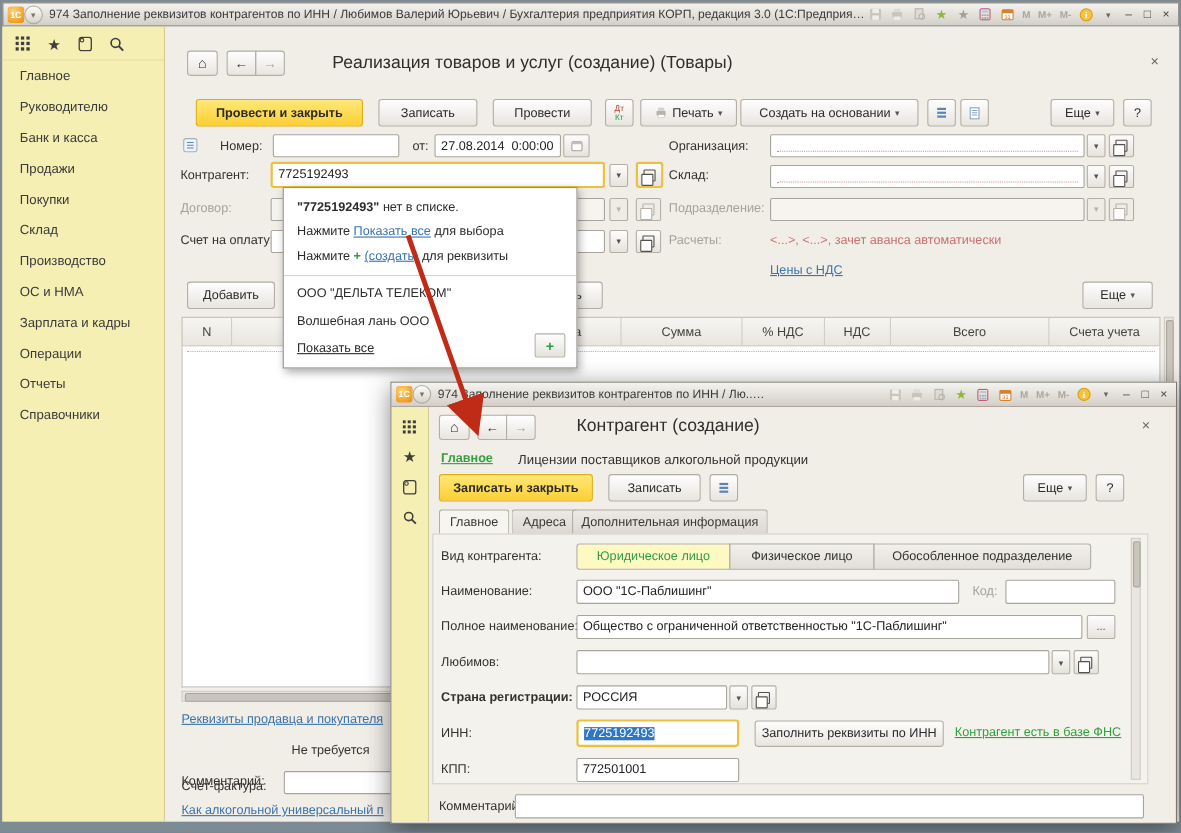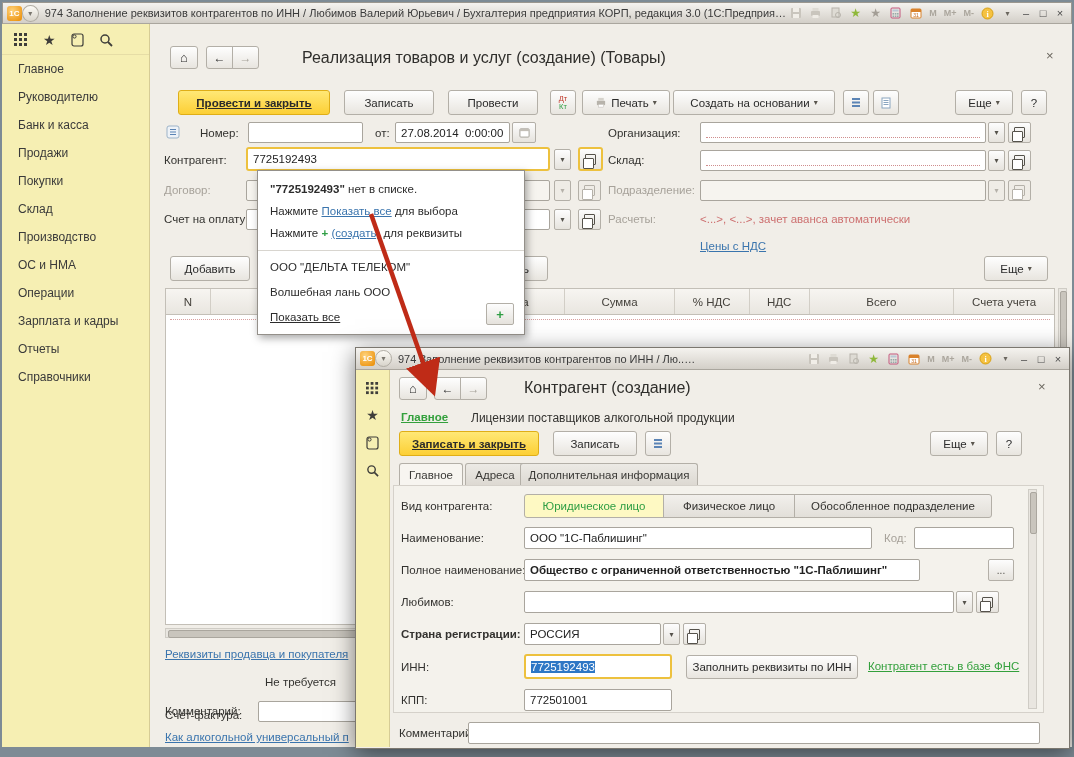--- a/index.html
+++ b/index.html
@@ -14,21 +14,21 @@
   .tb-win{font-size:11px;color:#4a4a4a;width:14px;text-align:center;cursor:pointer;}
   .logo1c{width:15px;height:15px;border-radius:3px;background:radial-gradient(circle at 35% 30%,#ffd27a,#e98a00);color:#fff;font-size:8px;font-weight:bold;display:flex;align-items:center;justify-content:center;}
   .tb-drop{width:15px;height:15px;border-radius:50%;background:linear-gradient(#fdfbf6,#d8d4cb);border:1px solid #b0aca3;color:#7a766e;font-size:8px;display:flex;align-items:center;justify-content:center;}
   
   .sidebar{background:#f6efb3;border-right:1px solid #d6cc95;box-sizing:border-box;}
   .sb-icons{display:flex;gap:15px;padding:9px 12px 7px 12px;border-bottom:1px solid #e6dda6;align-items:center;}
   .sb-item{padding:7px 16px;font-size:12px;color:#3a3a3a;cursor:pointer;white-space:nowrap;}
   .contentbg{background:#f1eee8;}
   
   .btn{display:flex;align-items:center;justify-content:center;gap:4px;background:linear-gradient(#fefefe,#e8e5df);border:1px solid #b3afa7;border-radius:3px;font-size:11.5px;color:#2b2b2b;box-sizing:border-box;cursor:pointer;}
-  .btn.yellow{background:linear-gradient(#ffe876,#fccf35);border-color:#dfae17;font-weight:bold;text-decoration:underline;}
+  .btn.yellow{background:linear-gradient(#ffe876,#fccf35);border-color:#dfae17;font-weight:bold;}
   .btn.dis{color:#a7a39b;}
   .ddarrow{font-size:8px;color:#5a564e;}
   .input{background:#fff;border:1px solid #a9a59d;border-radius:2px;box-sizing:border-box;display:flex;align-items:center;padding:0 5px;font-size:11.5px;color:#222;overflow:hidden;}
   .input .val{white-space:pre;}
   .input.dis{background:#f6f4ef;}
   .input.focus{border:2px solid #edc13e;border-radius:3px;}
   .reqdots{position:absolute;left:5px;right:5px;bottom:4px;border-bottom:1px dotted #cf8d8d;}
   .sqbtn{background:linear-gradient(#fdfdfd,#e6e3dd);border:1px solid #b3afa7;border-radius:2px;display:flex;align-items:center;justify-content:center;font-size:8px;color:#55524b;box-sizing:border-box;cursor:pointer;}
   .sqbtn.dis{color:#b5b1a9;background:#efece6;}
   .sqbtn.glow{border:2px solid #edc13e;border-radius:3px;}
@@ -161,22 +161,22 @@
         </span>
     </div>
     <div class="sb-item">Главное</div>
     <div class="sb-item">Руководителю</div>
     <div class="sb-item">Банк и касса</div>
     <div class="sb-item">Продажи</div>
     <div class="sb-item">Покупки</div>
     <div class="sb-item">Склад</div>
     <div class="sb-item">Производство</div>
     <div class="sb-item">ОС и НМА</div>
+    <div class="sb-item">Зарплата и кадры</div>
     <div class="sb-item">Операции</div>
-    <div class="sb-item">Зарплата и кадры</div>
     <div class="sb-item">Отчеты</div>
     <div class="sb-item">Справочники</div>
   </div>
 
   <div class="abs contentbg" style="left:150px;top:24px;width:922px;height:723px;"></div>
 
   <div class="abs btn" style="left:170px;top:46px;width:28px;height:23px;font-size:13px;">
       <span>⌂</span>
     </div>
   <div class="abs btn" style="left:206px;top:46px;width:27px;height:23px;border-radius:3px 0 0 3px;font-size:12px;">
@@ -514,21 +514,21 @@
     <div class="seg" style="position:absolute;left:438px;top:146px;width:198px;height:24px;border-radius:0 3px 3px 0;">Обособленное подразделение</div>
 
     <div class="lbl" style="position:absolute;left:45px;top:184px;">Наименование:</div>
     <div class="input" style="position:absolute;left:168px;top:179px;width:348px;height:22px;">
         <span class="val">ООО "1С-Паблишинг"</span>
       </div>
     <div class="lbl dis" style="position:absolute;left:528px;top:184px;">Код:</div>
     <div class="input" style="position:absolute;left:558px;top:179px;width:100px;height:22px;"></div>
 
     <div class="lbl" style="position:absolute;left:45px;top:216px;">Полное наименование:</div>
-    <div class="input" style="position:absolute;left:168px;top:211px;width:396px;height:22px;font-weight:bold;">
+    <div class="input" style="position:absolute;left:168px;top:211px;width:460px;height:22px;">
         <span class="val">Общество с ограниченной ответственностью "1С-Паблишинг"</span>
       </div>
     <div class="sqbtn" style="position:absolute;left:632px;top:211px;width:26px;height:22px;font-size:10px;">
         <span>...</span>
       </div>
 
     <div class="lbl" style="position:absolute;left:45px;top:248px;">Любимов:</div>
     <div class="input" style="position:absolute;left:168px;top:243px;width:430px;height:22px;"></div>
     <div class="sqbtn" style="position:absolute;left:600px;top:243px;width:17px;height:22px;">
         <span>▾</span>

